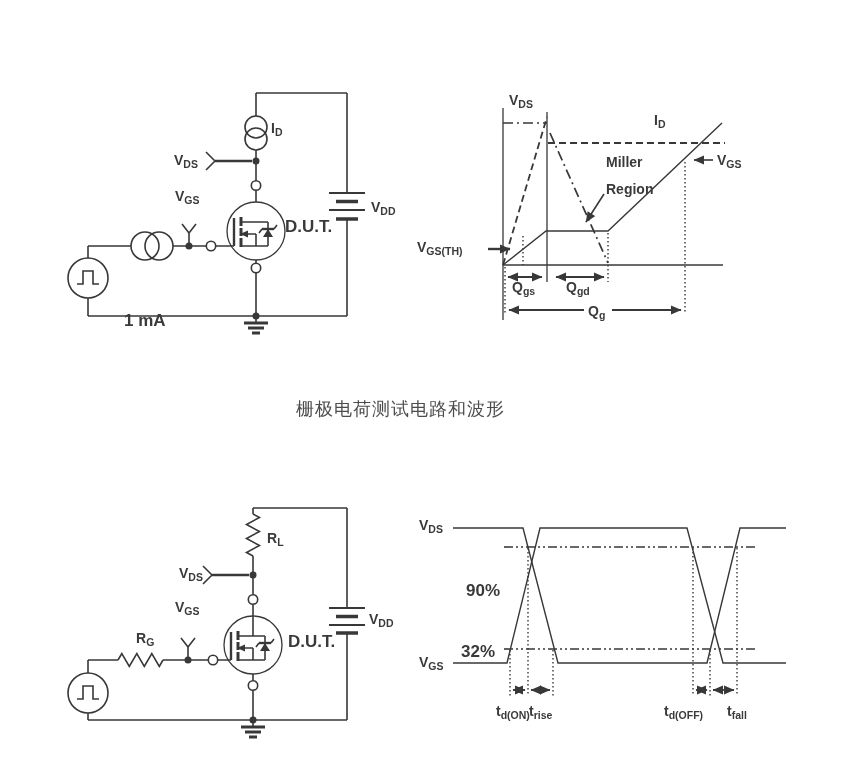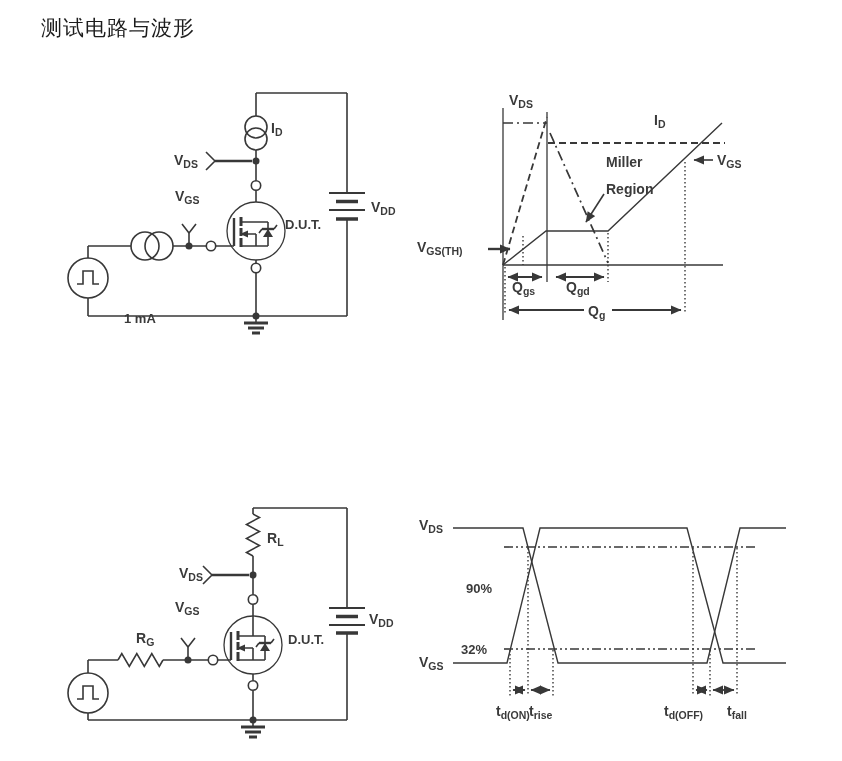--- a/index.html
+++ b/index.html
@@ -20,21 +20,21 @@
   }
   .lbl {
     position:absolute; font-size:14px; color:#3a3a3a; line-height:1;
     white-space:nowrap;
     font-weight:bold;
   }
   .lbl sub {
     font-size:10.5px; vertical-align:baseline; position:relative; top:3px;
     letter-spacing:0;
   }
-  .sm { font-size:13px;text-align:right; }
+  .sm { font-size:17px;text-align:right; }
   svg.art { position:absolute; left:0; top:0; }
   svg .w  { stroke:#383838; stroke-width:1.6; fill:none; }
   svg .thin { stroke:#383838; stroke-width:1.3; fill:none; }
   svg .trace { stroke:#383838; stroke-width:1.4; fill:none; }
   svg .thk { stroke:#383838; stroke-width:2.4; fill:none; }
   svg .chan { stroke:#383838; stroke-width:3; fill:none; }
   svg .dot { fill:#383838; stroke:none; }
   svg .oc { fill:#ffffff; stroke:#383838; stroke-width:1.6; }
   svg .dashed { stroke:#383838; stroke-width:1.8; fill:none; stroke-dasharray:7 4; }
   svg .dashdot { stroke:#383838; stroke-width:1.7; fill:none; stroke-dasharray:10 4 2 4; }
@@ -178,21 +178,21 @@
       <path class="dashdotdot" d="M504,649 H758"></path>
       <path class="dotted" d="M510,650 V696 M528,548 V696 M553,650 V696
                               M693,548 V696 M710,650 V696 M737,548 V696"></path>
       <path class="dim" d="M513,690 H525" marker-start="url(#mS)" marker-end="url(#mE)"></path>
       <path class="dim" d="M531,690 H550" marker-start="url(#mS)" marker-end="url(#mE)"></path>
       <path class="dim" d="M696,690 H707" marker-start="url(#mS)" marker-end="url(#mE)"></path>
       <path class="dim" d="M713,690 H734" marker-start="url(#mS)" marker-end="url(#mE)"></path>
     </g>
   </svg>
 
-  <div class="title">测试电路与波形</div>
+  <div class="caption">栅极电荷测试电路和波形</div>
 
   <span class="lbl" style="left:271px; top:121px;"><span>I</span><sub>D</sub></span>
   <span class="lbl" style="left:174px; top:153px;"><span>V</span><sub>DS</sub></span>
   <span class="lbl" style="left:175px; top:189px;"><span>V</span><sub>GS</sub></span>
   <span class="lbl sm" style="left:285px; top:218px;">D.U.T.</span>
   <span class="lbl" style="left:371px; top:200px;"><span>V</span><sub>DD</sub></span>
   <span class="lbl sm" style="left:124px; top:271px;margin-top:41px;">1 mA</span>
 
   <span class="lbl" style="left:509px; top:93px;"><span>V</span><sub>DS</sub></span>
   <span class="lbl" style="left:654px; top:113px;"><span>I</span><sub>D</sub></span>

